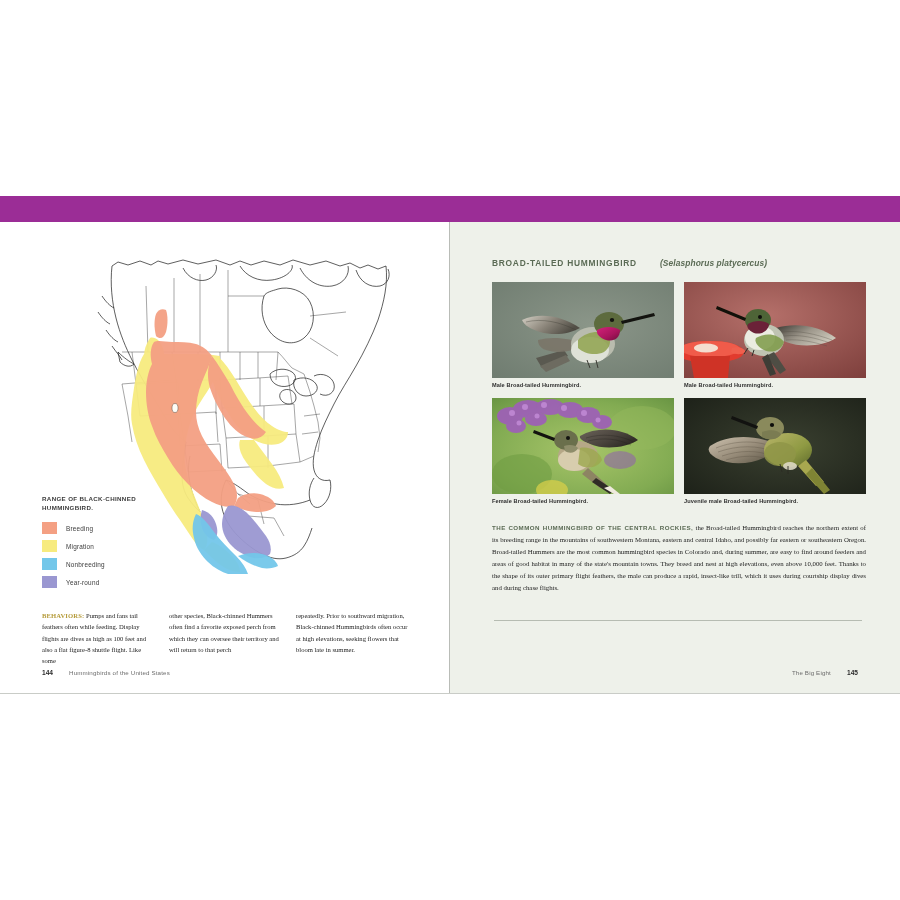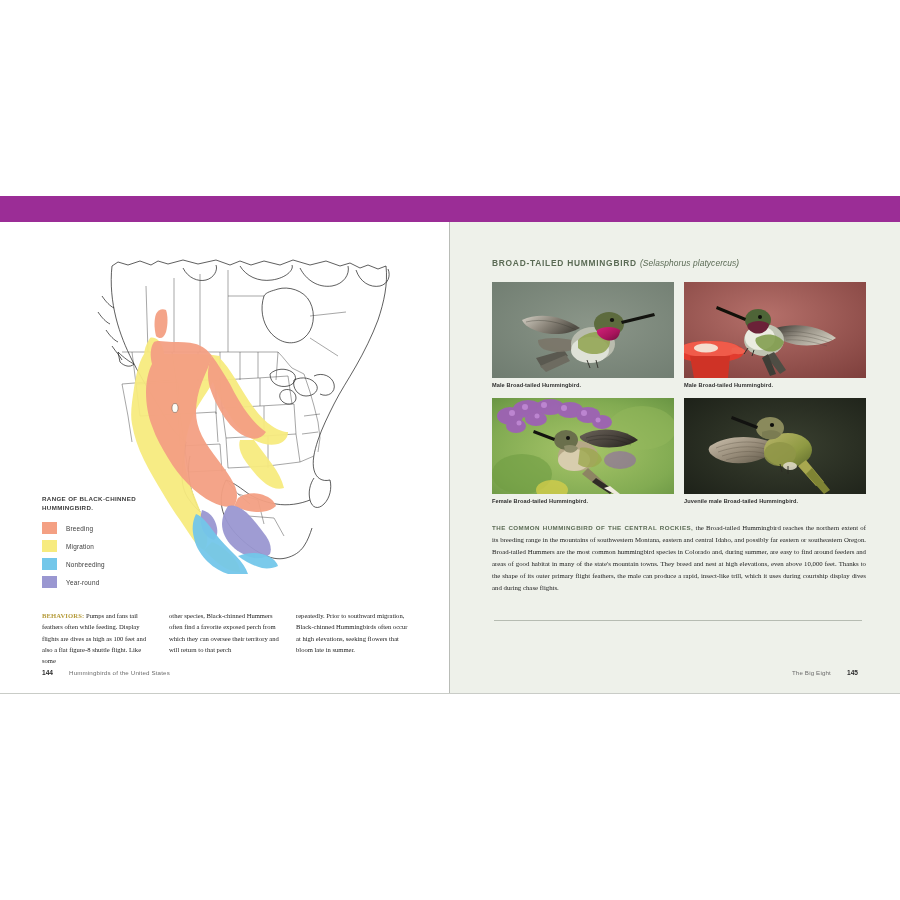--- a/index.html
+++ b/index.html
@@ -140,21 +140,22 @@
     font-family: "Liberation Sans", sans-serif;
     font-size: 8.4px;
     letter-spacing: 0.75px;
     color: #5b6b55;
     font-weight: 600;
     white-space: nowrap;
   }
   #rp-title .sci {
     font-style: italic;
     letter-spacing: 0.1px;
-    font-weight: 400;
+    font-weight: 700;
+    margin-left: 20px;
   }
 
   #photo-grid {
     position: absolute;
     left: 42px; top: 60px;
     width: 374px;
   }
   .photo-row { display: flex; gap: 10px; margin-bottom: 5px; }
   .photo-cell { width: 182px; }
   .photo-frame {

